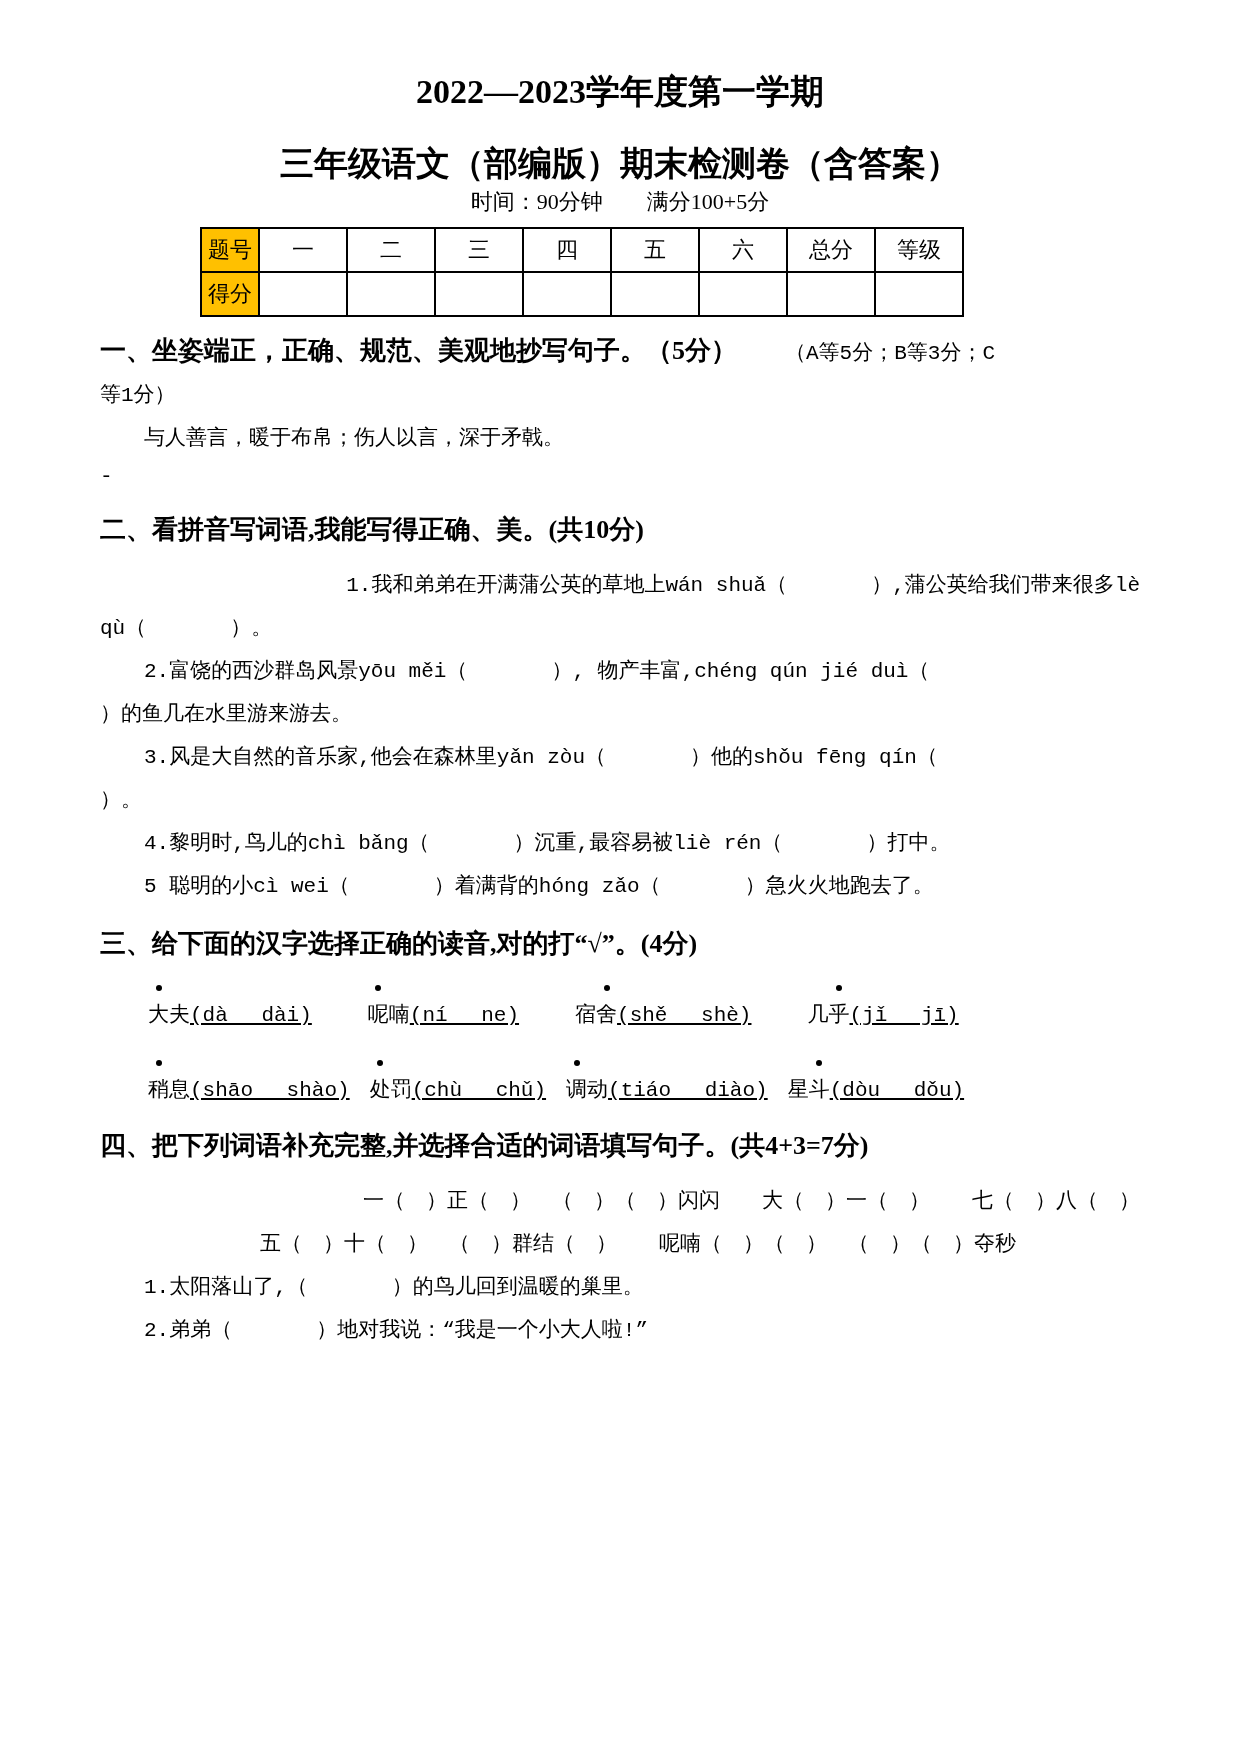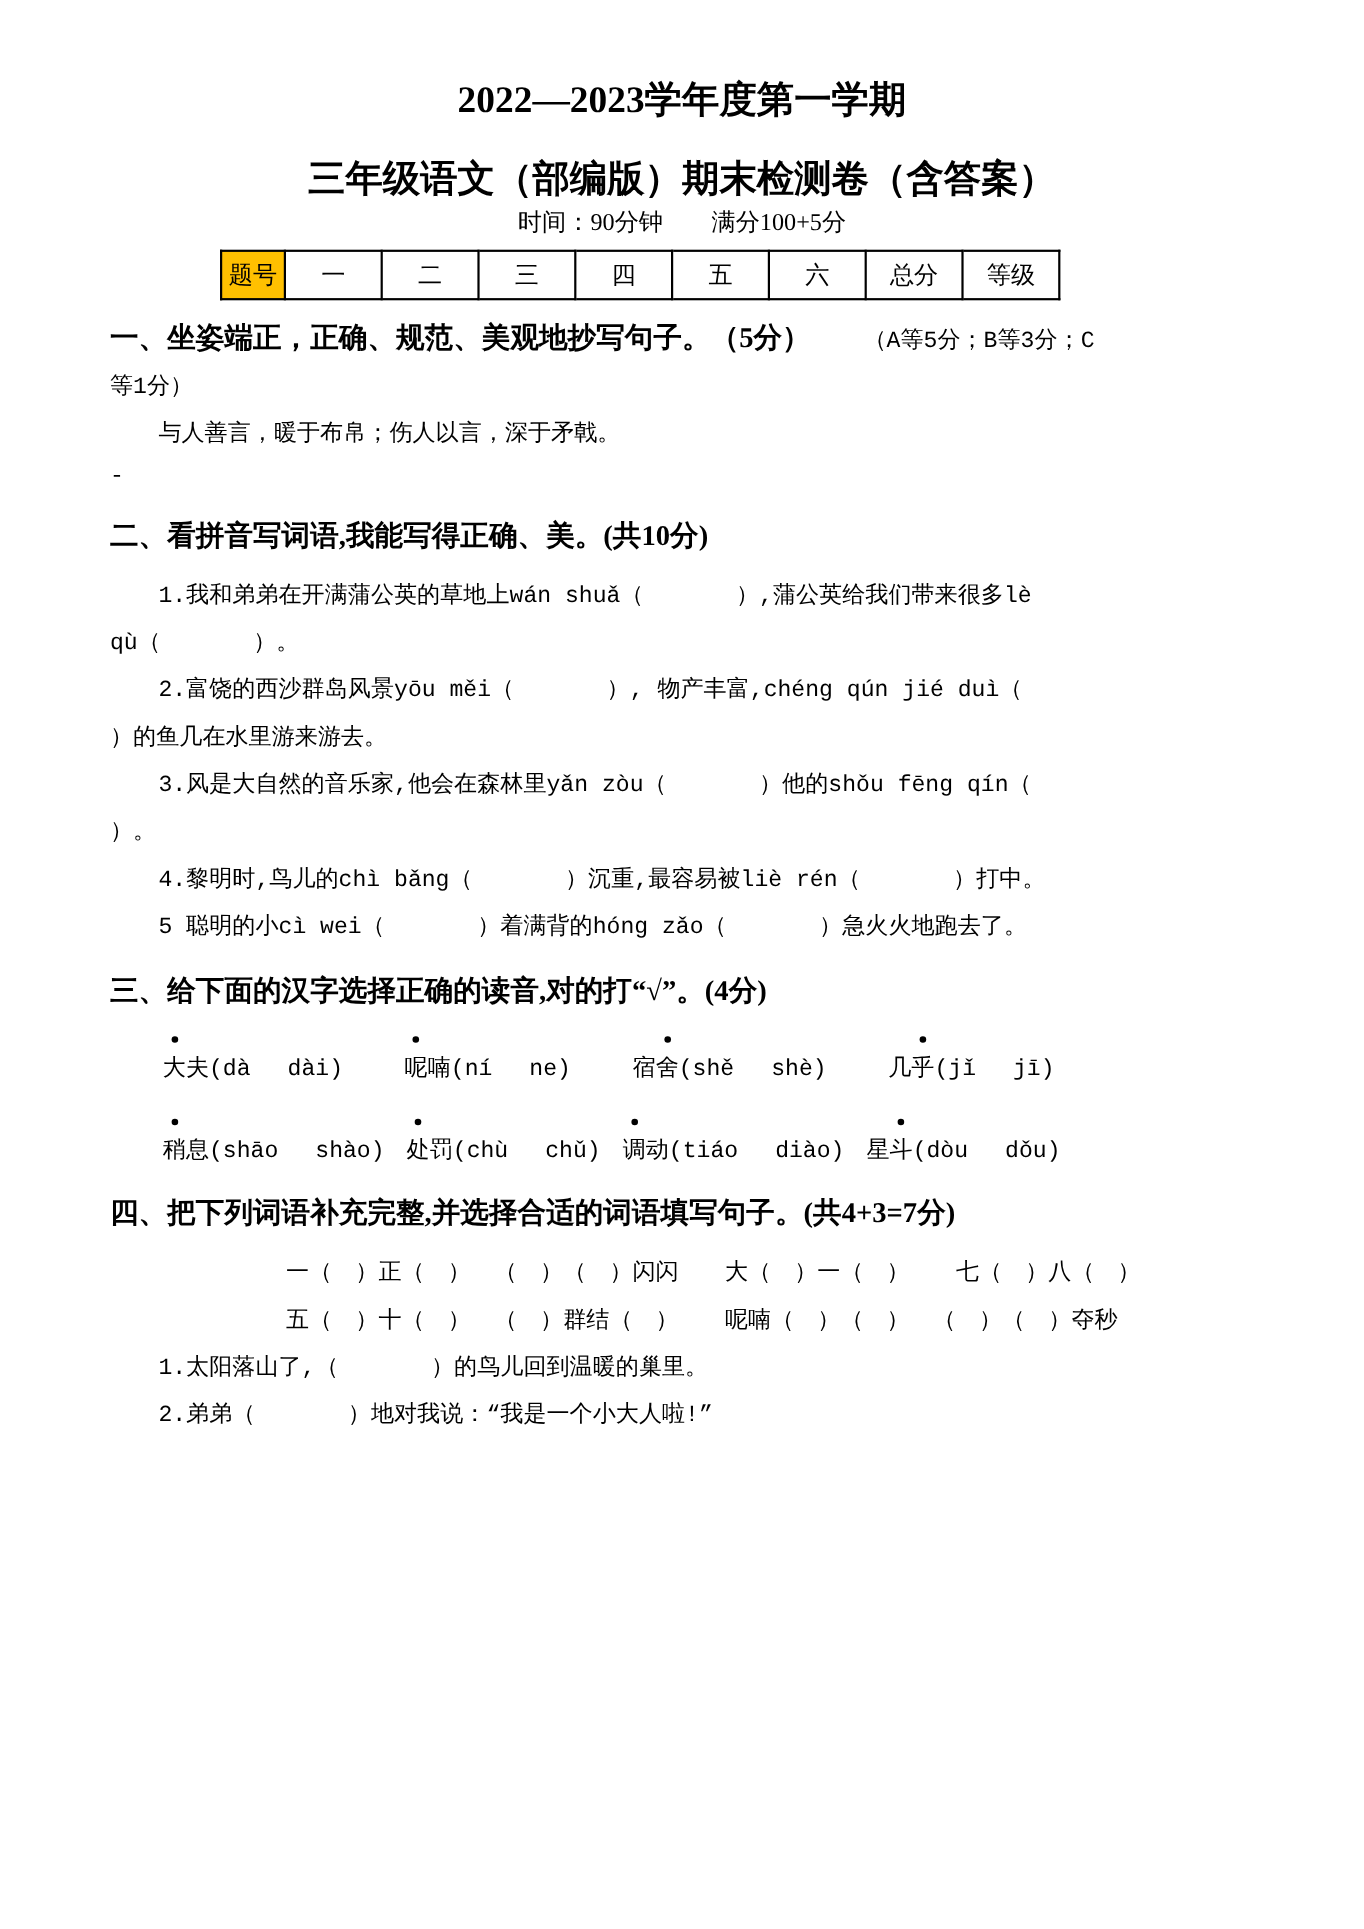--- a/index.html
+++ b/index.html
@@ -38,40 +38,40 @@
     margin-left:48px;
   }
   .gap16 { margin-top:16px; }
   .gap28 { }
 
   .line {
     font-size:21px; line-height:43px; white-space:pre-wrap;
     font-family:"Liberation Mono","DejaVu Sans Mono",monospace;
   }
   .line.ind { margin-left:44px; }
-  .line.first-gap { margin-top:14px; }
+  .line.first-gap { margin-top:14px;text-align:right; }
   .line.words { margin-left:160px; }
   .line.dash-line { line-height:34px; }
 
   .pron-row {
     display:flex; flex-direction:row; align-items:baseline;
     margin-left:48px; font-size:21px; line-height:43px;
     font-family:"Liberation Mono","DejaVu Sans Mono",monospace;
     white-space:pre-wrap;
   }
   .pron-row.row1 { gap:56px; margin-top:30px; }
   .pron-row.row2 { gap:20px; margin-top:32px; }
   .pron { white-space:pre-wrap; }
   .dotted { position:relative; display:inline-block; }
   .dotted::after {
     content:""; position:absolute; left:50%; top:-9px;
     width:6px; height:6px; border-radius:50%; background:#000;
     transform:translateX(-50%);
   }
-  .readings { white-space:pre-wrap; }
+  .readings { white-space:pre-wrap;text-decoration:underline; }
 </style>
 </head>
 <body>
 
 <div class="page">
 
   <div class="title1">2022—2023学年度第一学期</div>
   <div class="title2">三年级语文（部编版）期末检测卷（含答案）</div>
   <div class="meta">时间：90分钟　　满分100+5分</div>
 
@@ -80,20 +80,31 @@
         <tr>
       <td class="score-label" style="background-color: rgb(255, 192, 0);">题号</td>
       <td>一</td>
       <td>二</td>
       <td>三</td>
       <td>四</td>
       <td>五</td>
       <td>六</td>
       <td>总分</td>
       <td>等级</td>
+    </tr>
+    <tr>
+      <td class="score-label" style="background-color: rgb(255, 192, 0);">得分</td>
+      <td></td>
+      <td></td>
+      <td></td>
+      <td></td>
+      <td></td>
+      <td></td>
+      <td></td>
+      <td></td>
     </tr>
   </tbody>
     </table>
 
   <div class="sec-heading"><span>一、坐姿端正，正确、规范、美观地抄写句子。（5分）</span><span class="note">（A等5分；B等3分；C</span></div>
   <div class="line">等1分）</div>
   <div class="line ind">与人善言，暖于布帛；伤人以言，深于矛戟。</div>
   <div class="line dash-line">-</div>
 
   <div class="sec-heading gap16">二、看拼音写词语,我能写得正确、美。(共10分)</div>

